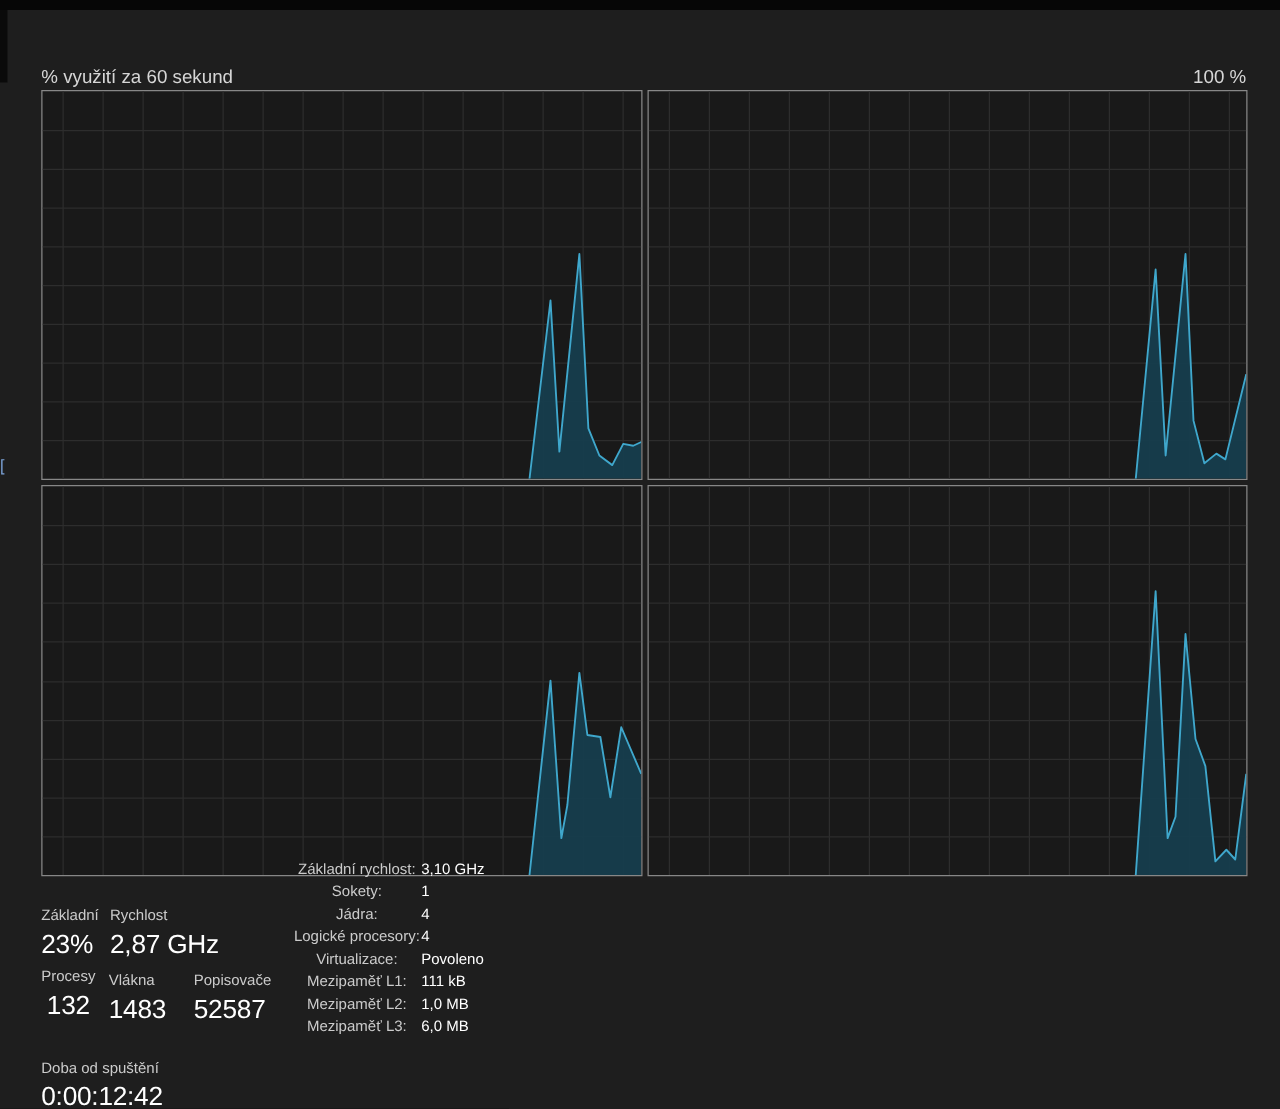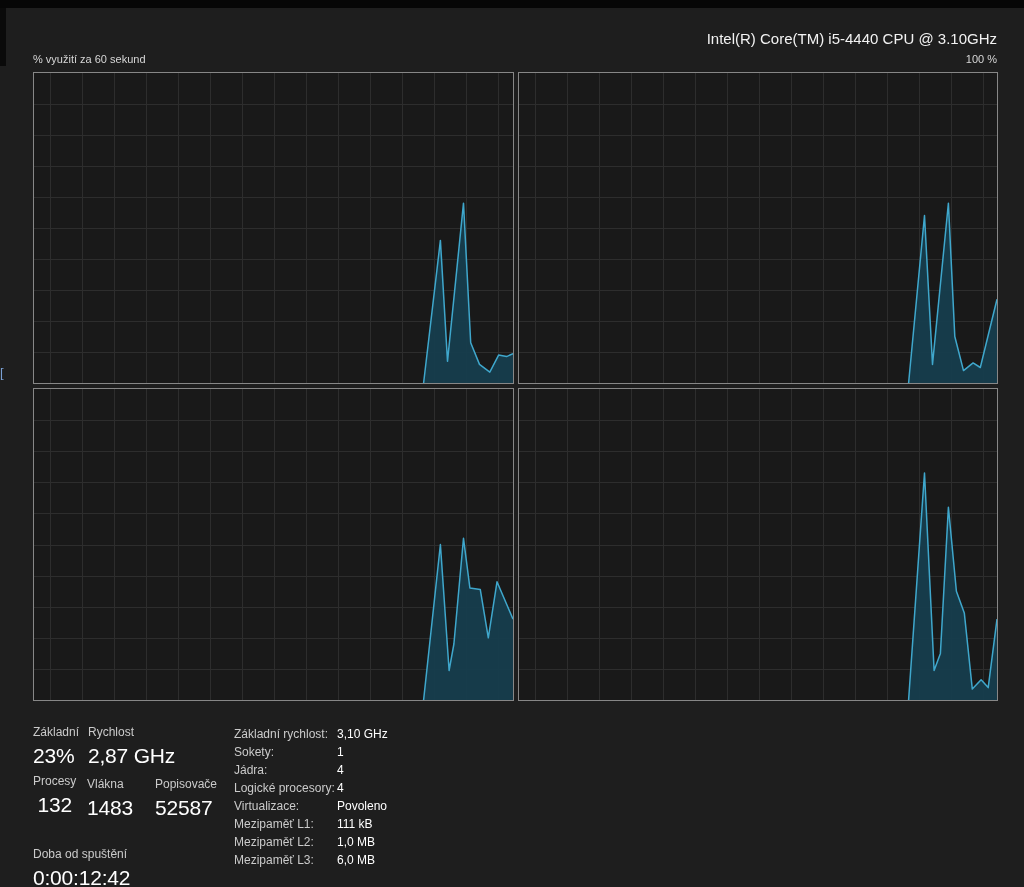--- a/index.html
+++ b/index.html
@@ -8,50 +8,49 @@
     background:#1e1e1e;color:#ffffff;
     font-family:"Liberation Sans","DejaVu Sans",sans-serif;
     -webkit-font-smoothing:antialiased;
   }
   .top-strip{position:absolute;left:0;top:0;width:1024px;height:8px;background:#060606;}
   .left-notch{position:absolute;left:0;top:8px;width:6px;height:58px;background:#0a0a0a;}
   .edge-artifact{position:absolute;left:0px;top:366px;font-size:13px;color:#7aa0d4;line-height:13px;}
   .page-title{position:absolute;left:33px;top:17px;font-size:28px;font-weight:300;letter-spacing:.3px;color:#ffffff;}
   .cpu-name{position:absolute;right:27px;top:30px;font-size:15px;font-weight:400;color:#f2f2f2;}
   .axis-row{position:absolute;left:33px;top:53px;width:964px;display:flex;justify-content:space-between;
-    font-size:11px;color:#d6d6d6;}
+    font-size:15px;color:#d6d6d6;}
   .graph{position:absolute;box-sizing:border-box;background:#191919;border:1px solid #878787;}
   .graph svg{display:block;}
   #g0{left:33px; top:72px; width:481px;height:312px;}
   #g1{left:518px;top:72px; width:480px;height:312px;}
   #g2{left:33px; top:388px;width:481px;height:313px;}
   #g3{left:518px;top:388px;width:480px;height:313px;}
   .stat{position:absolute;}
   .stat .slabel{font-size:12px;color:#cbcbcb;line-height:14px;}
   .stat .svalue{font-size:21px;color:#ffffff;line-height:23px;margin-top:5px;letter-spacing:-.2px;}
   #stat-utilization{left:33px;top:725px;}
   #stat-speed{left:88px;top:725px;}
   #stat-processes{left:33px;top:774px;text-align:center;}
   #stat-threads{left:87px;top:777px;}
   #stat-handles{left:155px;top:777px;}
   #stat-uptime{left:33px;top:828px;margin-top:19px;}
-  .details{position:absolute;left:234px;top:727px;}
+  .details{position:absolute;left:234px;top:688px;text-align:center;}
   .drow{display:flex;height:18px;font-size:12px;line-height:15px;}
   .dlabel{width:103px;color:#cbcbcb;}
   .dvalue{color:#ffffff;}
 </style>
 </head>
 <body>
 
 <div class="screen">
   <div class="top-strip"></div>
   <div class="left-notch"></div>
   <div class="edge-artifact">[</div>
 
-  <div class="cpu-name">Intel(R) Core(TM) i5-4440 CPU @ 3.10GHz</div>
 
   <div class="axis-row">
     <span>% využití za 60 sekund</span>
     <span>100 %</span>
   </div>
 
   <div class="graph" id="g0">
       <svg width="479" height="310">
         <line x1="16.5" y1="0" x2="16.5" y2="310" stroke="#2d2d2d" stroke-width="1"></line>
         <line x1="48.5" y1="0" x2="48.5" y2="310" stroke="#2d2d2d" stroke-width="1"></line>

